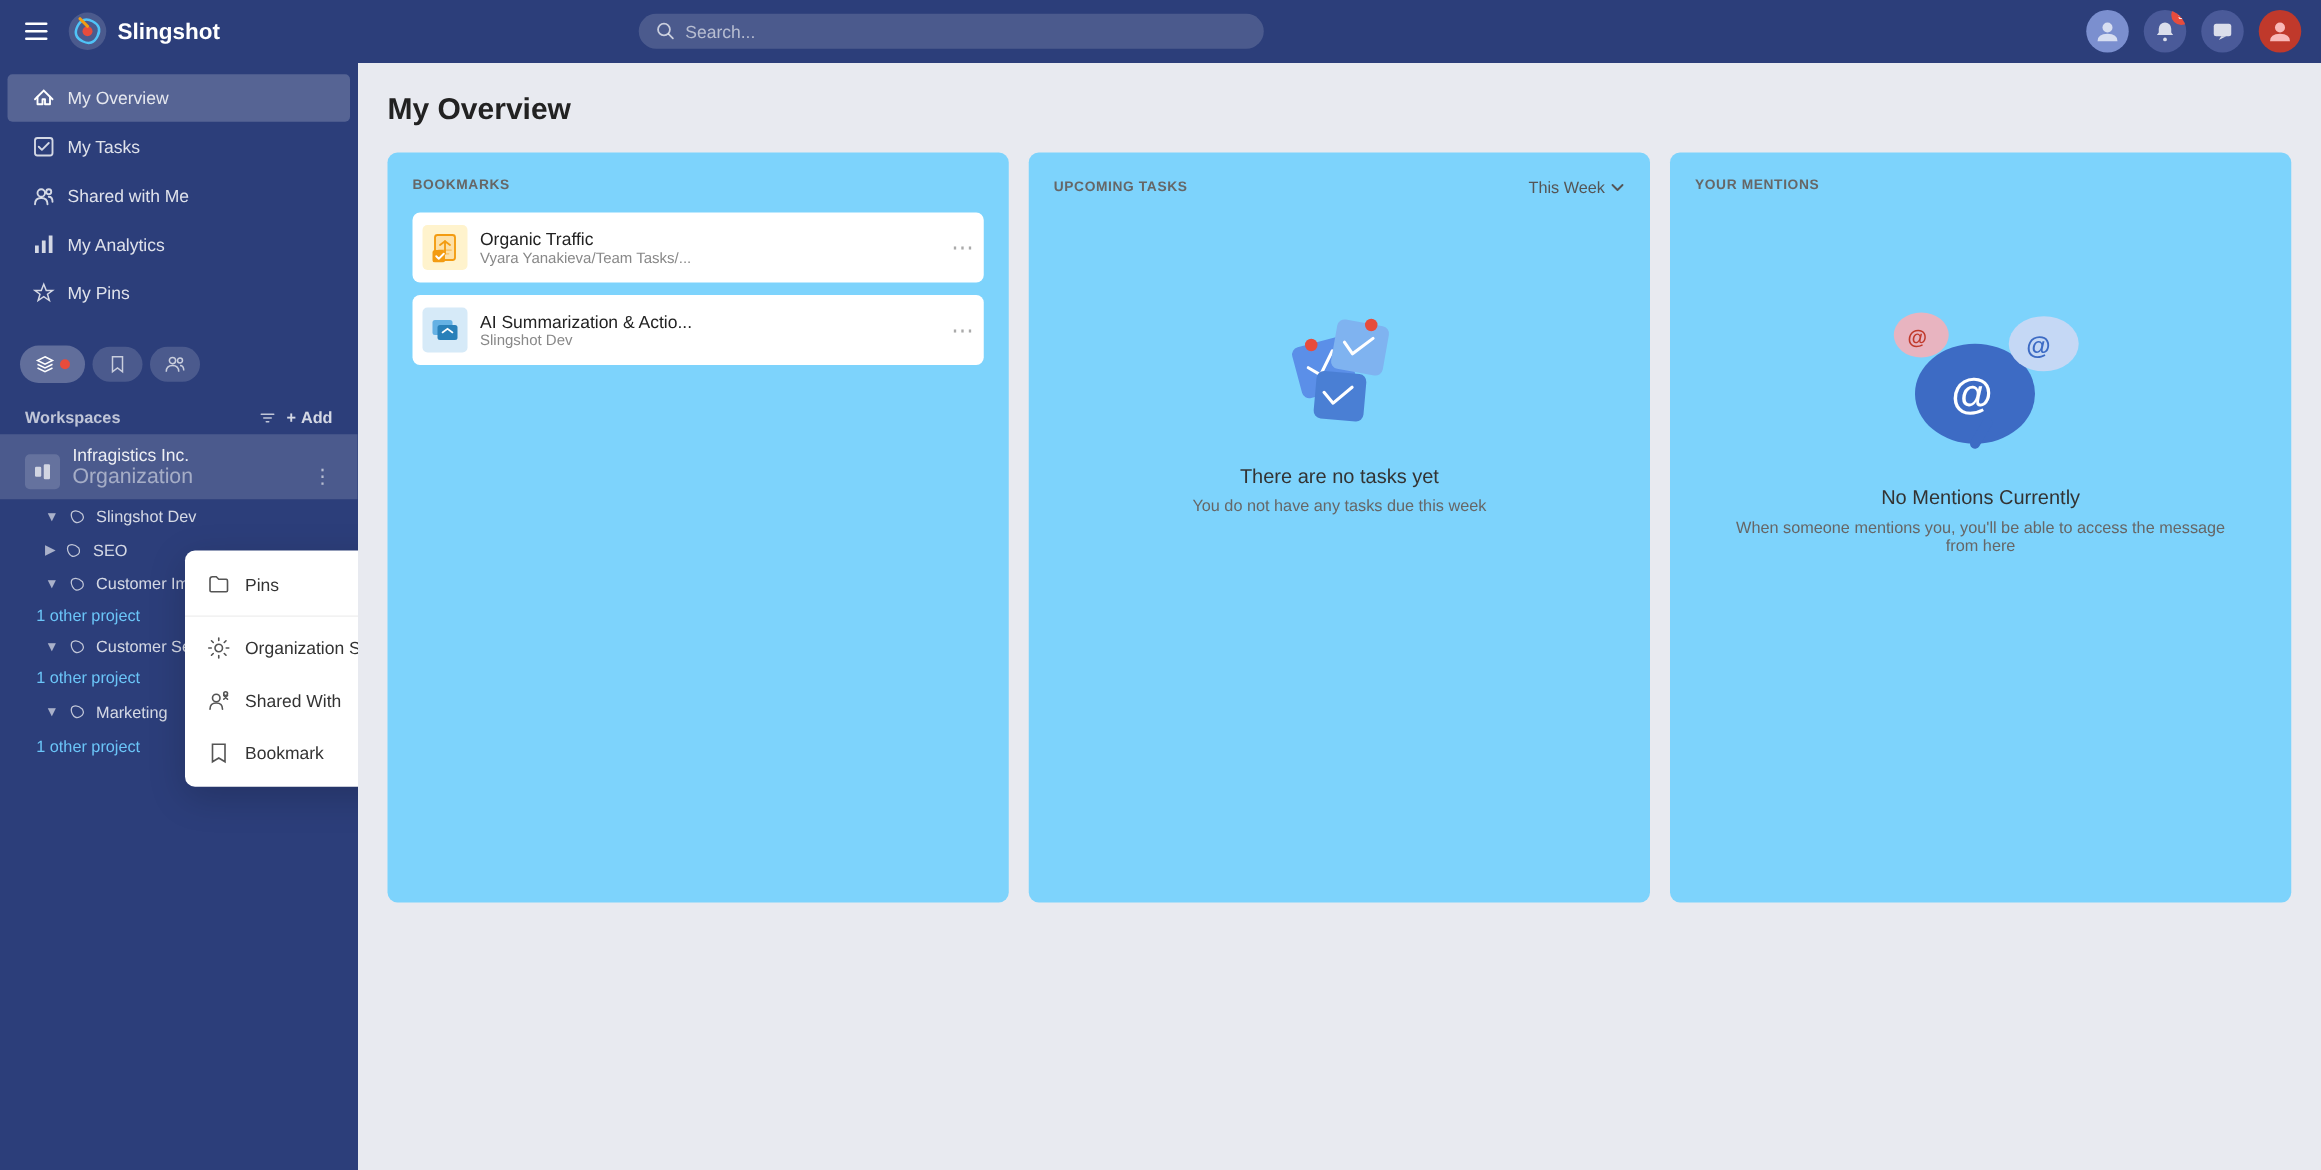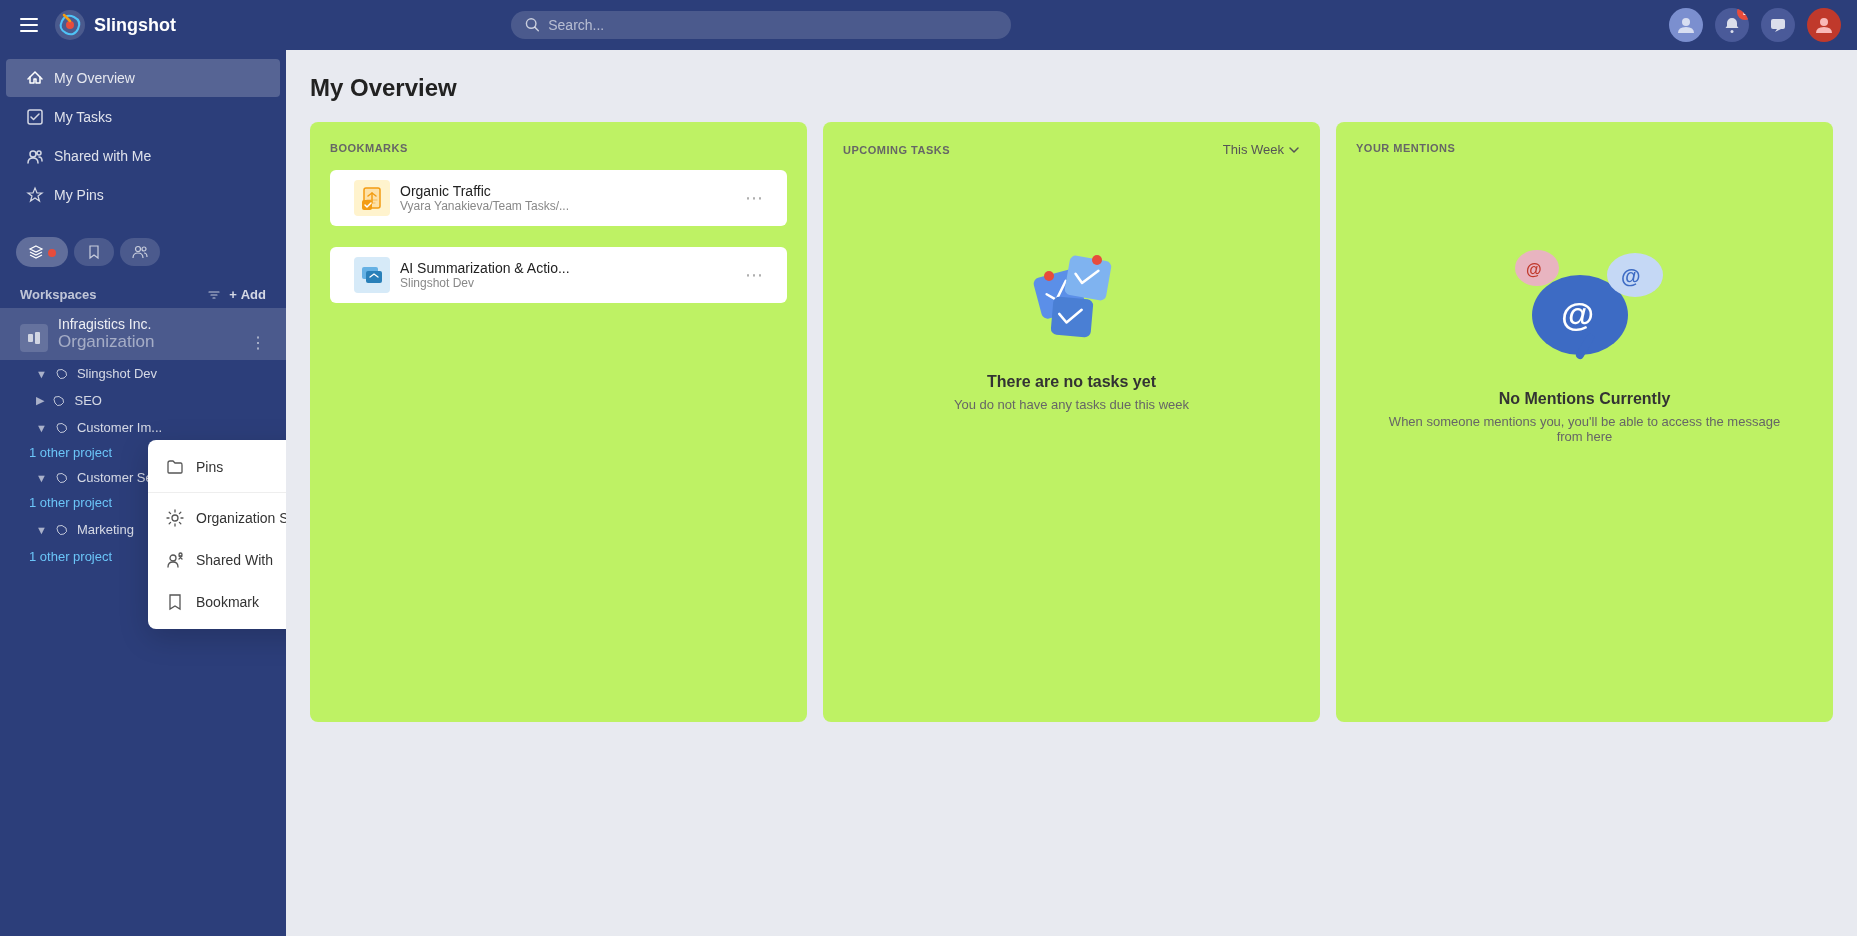--- a/index.html
+++ b/index.html
@@ -88,38 +88,38 @@
     
     .sidebar::-webkit-scrollbar { width: 4px; }
     .sidebar::-webkit-scrollbar-thumb { background: rgba(255,255,255,0.2); border-radius: 2px; }
 
     
     .main-content { flex: 1; overflow-y: auto; padding: 24px; background: #e8eaf0; }
     .page-title { font-size: 24px; font-weight: 600; color: #222; margin-bottom: 20px; }
 
     .overview-grid { display: grid; grid-template-columns: 1fr 1fr 1fr; gap: 16px; }
     .panel {
-      background: #bef264; border-radius: 8px; padding: 20px; min-height: 600px;
+      background: #7dd3fc; border-radius: 8px; padding: 20px; min-height: 600px;
     }
     .panel-title { font-size: 11px; font-weight: 700; color: #666; letter-spacing: 0.5px; margin-bottom: 16px; text-transform: uppercase; }
 
     
     .bookmark-item {
       display: flex; align-items: center; background: white; border-radius: 6px;
-      padding: 10px 24px; margin-bottom: 21px; gap: 10px; cursor: pointer;
+      padding: 10px 8px; margin-bottom: 10px; gap: 10px; cursor: pointer;
     }
     .bookmark-thumb { width: 36px; height: 36px; border-radius: 4px; flex-shrink: 0; display: flex; align-items: center; justify-content: center; }
     .bookmark-info { flex: 1; }
     .bookmark-name { font-size: 14px; font-weight: 500; color: #222; }
     .bookmark-path { font-size: 12px; color: #888; }
     .bookmark-more { color: #aaa; cursor: pointer; font-size: 18px; }
     .week-selector { display: flex; align-items: center; gap: 4px; font-size: 13px; color: #555; cursor: pointer; }
 
     .empty-state { display: flex; flex-direction: column; align-items: center; padding: 60px 20px; text-align: center; }
-    .empty-title { font-size: 16px; font-weight: 700; color: #333; margin-top: 20px; }
+    .empty-title { font-size: 16px; font-weight: 400; color: #333; margin-top: 20px; }
     .empty-sub { font-size: 13px; color: #666; margin-top: 6px; }
 
     
     .context-menu {
       position: absolute; left: 148px; top: 390px; background: white; border-radius: 8px;
       box-shadow: 0 8px 30px rgba(0,0,0,0.18); z-index: 200; width: 210px; padding: 6px 0;
     }
     .context-menu-item {
       display: flex; align-items: center; gap: 12px; padding: 12px 18px;
       cursor: pointer; font-size: 14px; color: #333;
@@ -207,20 +207,28 @@
         <span>My Tasks</span>
       </div>
       <div class="sidebar-nav-item">
         <svg class="sidebar-nav-icon" viewBox="0 0 18 18" fill="none">
           <circle cx="7" cy="7" r="3" stroke="rgba(255,255,255,0.8)" stroke-width="1.5"></circle>
           <path d="M2 16 Q2 11 7 11 Q12 11 12 16" stroke="rgba(255,255,255,0.8)" stroke-width="1.5" stroke-linecap="round"></path>
           <circle cx="13" cy="6" r="2" stroke="rgba(255,255,255,0.8)" stroke-width="1.5"></circle>
           <path d="M13 10 Q16 10 16 14" stroke="rgba(255,255,255,0.8)" stroke-width="1.5" stroke-linecap="round"></path>
         </svg>
         <span>Shared with Me</span>
+      </div>
+      <div class="sidebar-nav-item">
+        <svg class="sidebar-nav-icon" viewBox="0 0 18 18" fill="none">
+          <rect x="2" y="10" width="3" height="6" fill="rgba(255,255,255,0.8)"></rect>
+          <rect x="7.5" y="6" width="3" height="10" fill="rgba(255,255,255,0.8)"></rect>
+          <rect x="13" y="2" width="3" height="14" fill="rgba(255,255,255,0.8)"></rect>
+        </svg>
+        <span>My Analytics</span>
       </div>
       <div class="sidebar-nav-item">
         <svg class="sidebar-nav-icon" viewBox="0 0 18 18" fill="none">
           <path d="M9 2 L11 7 L16 7 L12 10 L13.5 15 L9 12 L4.5 15 L6 10 L2 7 L7 7 Z" stroke="rgba(255,255,255,0.8)" stroke-width="1.2" fill="none"></path>
         </svg>
         <span>My Pins</span>
       </div>
     </div>
 
     <div class="sidebar-workspace-bar">

